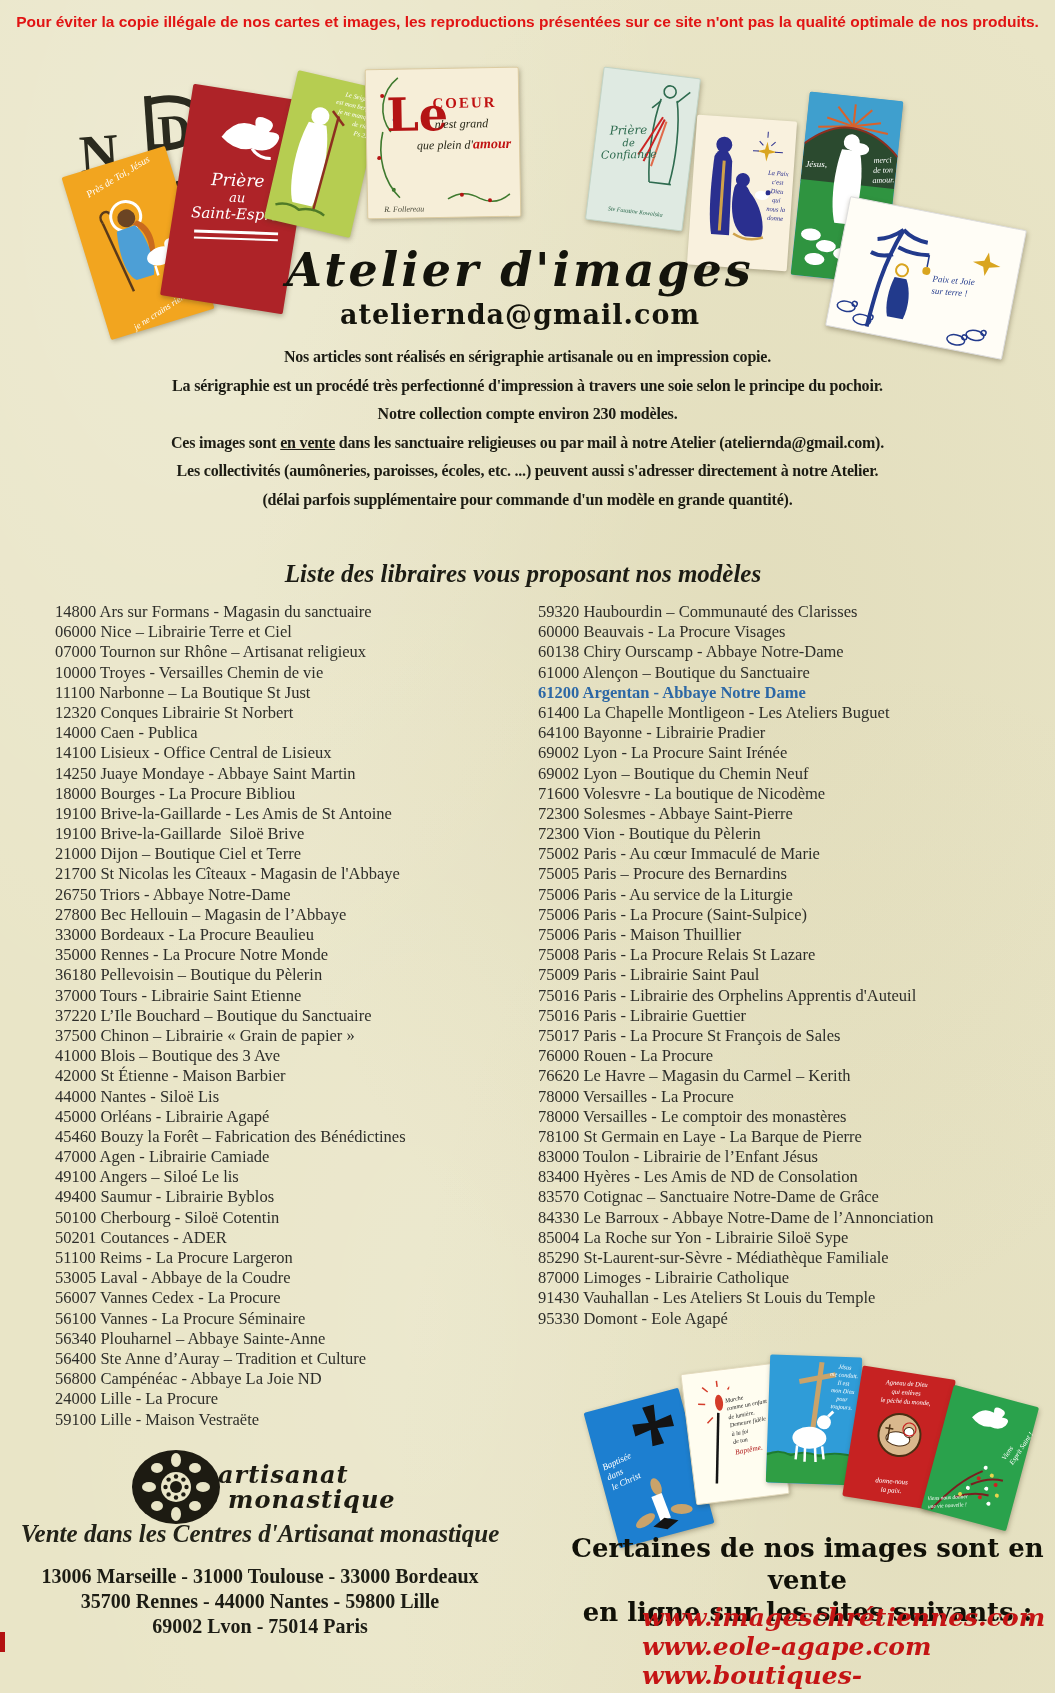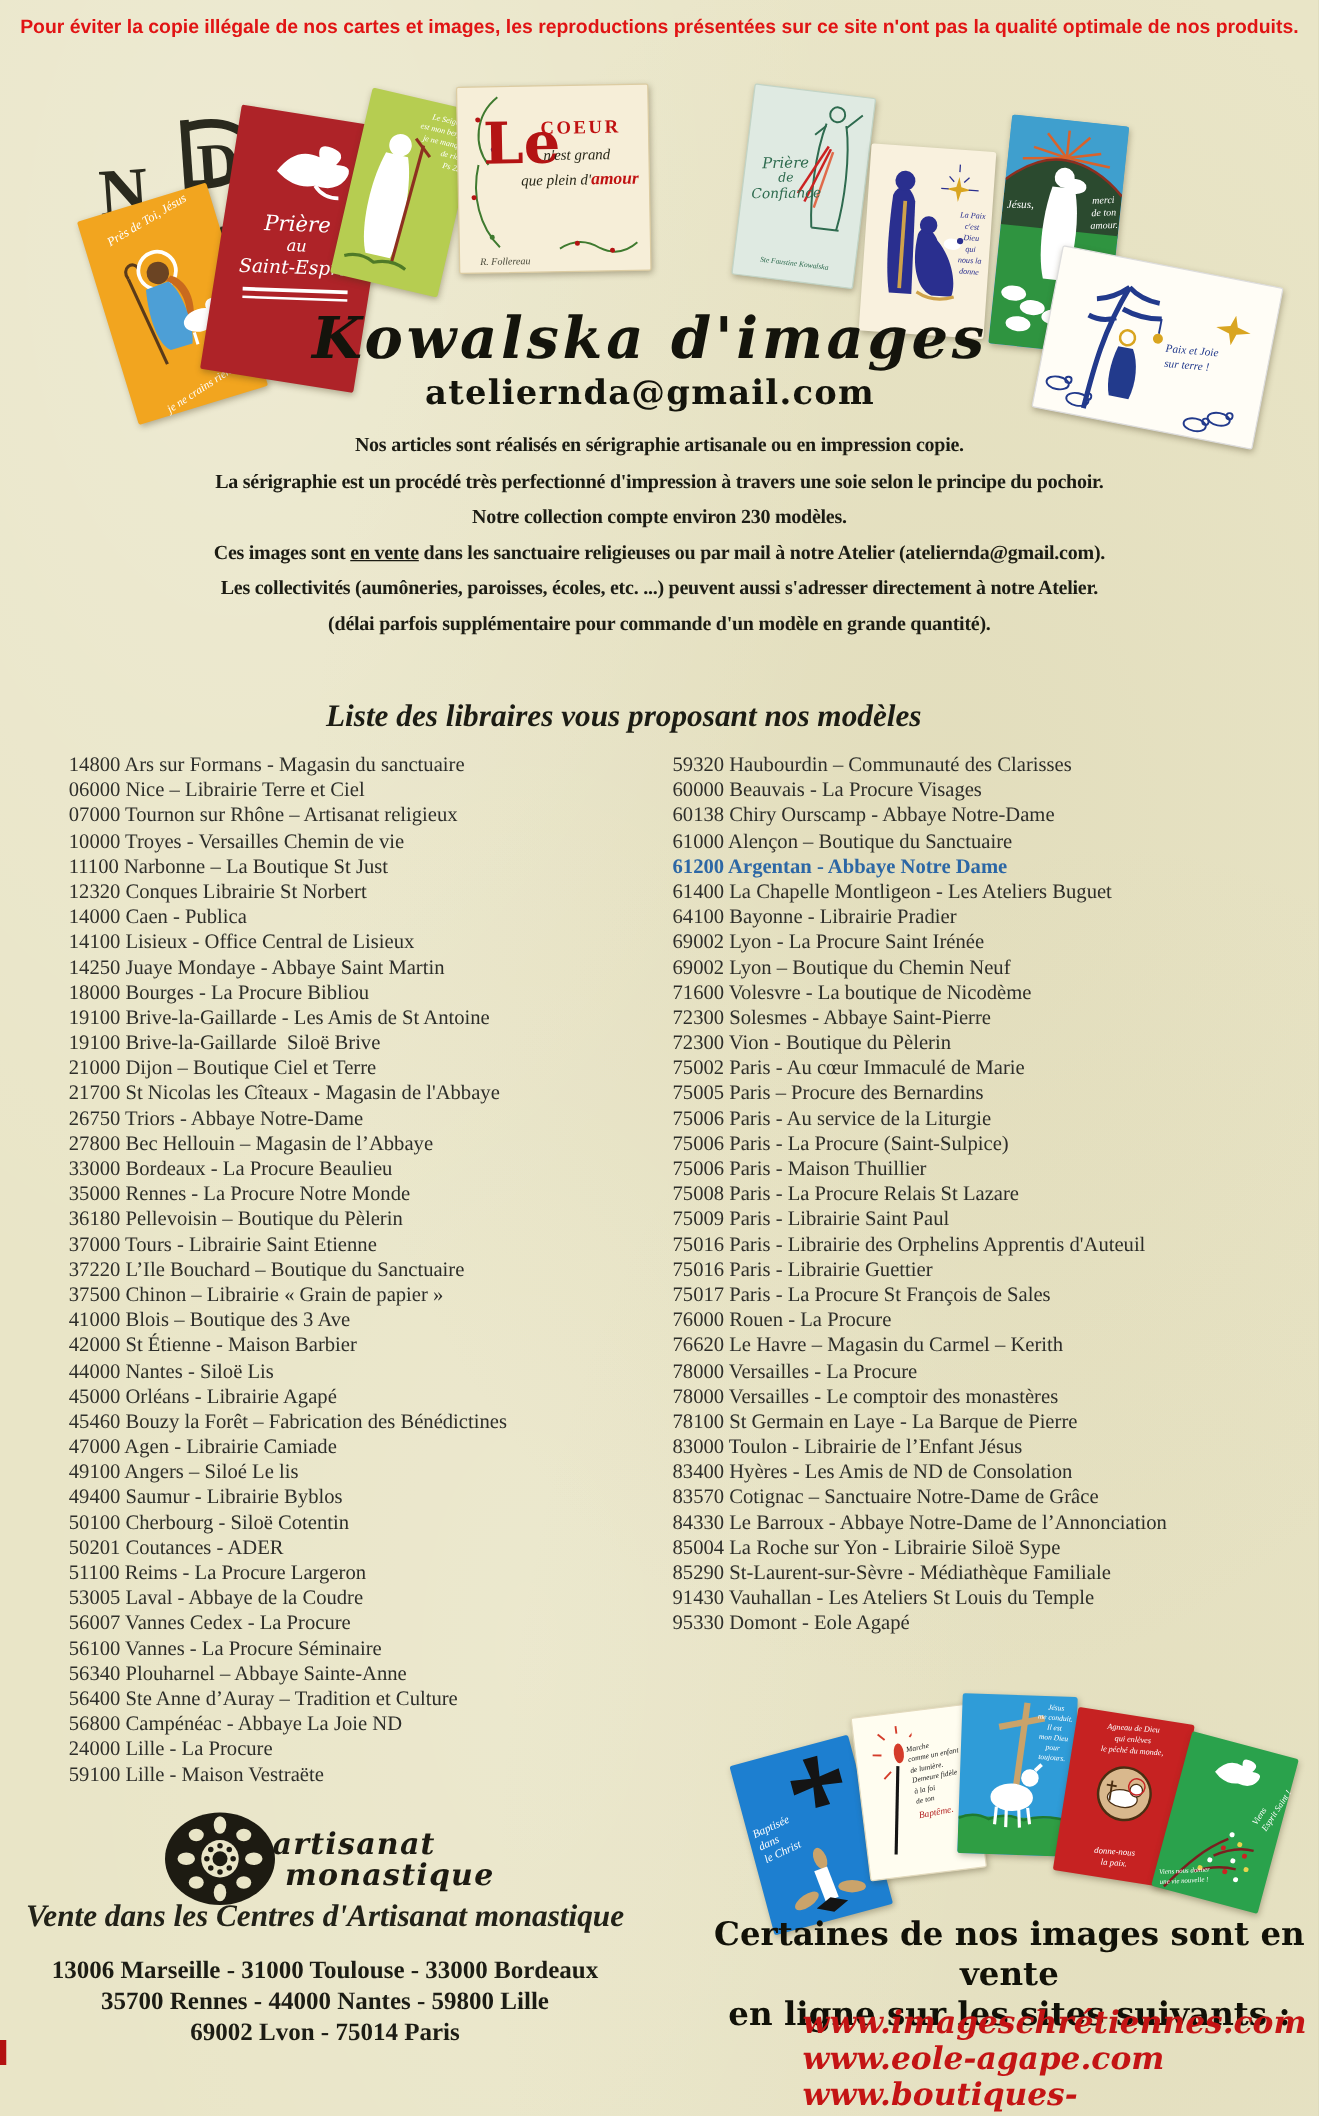--- a/index.html
+++ b/index.html
@@ -17,21 +17,21 @@
   .card{position:absolute;border-radius:2px;box-shadow:1px 2px 5px rgba(60,50,20,.35);}
   .pre{white-space:pre-line;}
   .titleblock{position:absolute;left:220px;top:243px;width:600px;text-align:center;}
   .title{font-family:"DejaVu Serif",serif;font-style:italic;font-weight:bold;
          font-size:46px;letter-spacing:3px;color:#14140c;}
   .email{font-family:"DejaVu Serif",serif;font-weight:bold;font-size:27px;letter-spacing:1px;color:#14140c;margin-top:2px;}
   .intro{position:absolute;left:0;top:348px;width:1055px;text-align:center;}
   .intro p{margin:0 0 10.5px;font-size:16px;font-weight:bold;letter-spacing:-0.2px;color:#1c1c14;}
   .intro .u{text-decoration:underline;}
   .heading{position:absolute;left:0;top:560px;width:998px;text-align:center;
-           font-size:25px;font-weight:bold;font-style:italic;color:#1c1c14;}
+           font-size:25px;font-weight:bold;font-style:italic;color:#1c1c14;padding-left:24px;}
   .col{position:absolute;font-size:16.5px;color:#2e2e2a;}
   .col .row{height:20.2px;line-height:20.2px;white-space:pre;}
   .col-left{left:55px;top:602px;width:470px;}
   .col-right{left:538px;top:602px;width:500px;}
   .col .row.hl{color:#2c67a5;font-weight:bold;}
   .logo-text{position:absolute;left:218px;top:1462px;width:180px;
              font-family:"DejaVu Serif",serif;font-style:italic;font-weight:bold;
              font-size:24px;line-height:25px;color:#1d1b12;letter-spacing:1px;}
   .vente{position:absolute;left:0;top:1520px;width:520px;text-align:center;
          font-size:25px;font-weight:bold;font-style:italic;color:#222218;}
@@ -229,21 +229,21 @@
           <ellipse cx="130" cy="120" rx="9" ry="5"></ellipse>
             <circle cx="138" cy="116" r="2.5"></circle>
         </g>
       </svg>
       <div class="ct pre" style="left:96px;top:56px;color:#223a8c;font-size:9px;line-height:12px;transform:rotate(-6deg);">Paix et Joie
 sur terre !</div>
     </div>
   </div>
 
   <div class="titleblock">
-    <div class="title">Kowalska d'images</div>
+    <div class="title">Atelier d'images</div>
     <div class="email">ateliernda@gmail.com</div>
   </div>
 
   <div class="intro">
     <p>Nos articles sont réalisés en sérigraphie artisanale ou en impression copie.</p>
     <p>La sérigraphie est un procédé très perfectionné d'impression à travers une soie selon le principe du pochoir.</p>
     <p>Notre collection compte environ 230 modèles.</p>
     <p><span>Ces images sont </span><span class="u">en vente</span><span> dans les sanctuaire religieuses ou par mail à notre Atelier (ateliernda@gmail.com).</span></p>
     <p>Les collectivités (aumôneries, paroisses, écoles, etc. ...) peuvent aussi s'adresser directement à notre Atelier.</p>
     <p>(délai parfois supplémentaire pour commande d'un modèle en grande quantité).</p>
@@ -323,20 +323,21 @@
       <div class="row">76620 Le Havre – Magasin du Carmel – Kerith</div>
       <div class="row">78000 Versailles - La Procure</div>
       <div class="row">78000 Versailles - Le comptoir des monastères</div>
       <div class="row">78100 St Germain en Laye - La Barque de Pierre</div>
       <div class="row">83000 Toulon - Librairie de l’Enfant Jésus</div>
       <div class="row">83400 Hyères - Les Amis de ND de Consolation</div>
       <div class="row">83570 Cotignac – Sanctuaire Notre-Dame de Grâce</div>
       <div class="row">84330 Le Barroux - Abbaye Notre-Dame de l’Annonciation</div>
       <div class="row">85004 La Roche sur Yon - Librairie Siloë Sype</div>
       <div class="row">85290 St-Laurent-sur-Sèvre - Médiathèque Familiale</div>
+      <div class="row">87000 Limoges - Librairie Catholique</div>
       <div class="row">91430 Vauhallan - Les Ateliers St Louis du Temple</div>
       <div class="row">95330 Domont - Eole Agapé</div>
     </div>
 
   <svg style="position:absolute;left:130px;top:1448px;" width="92" height="78" viewBox="0 0 92 78">
     <ellipse cx="46" cy="39" rx="44" ry="37" fill="#1d1b12"></ellipse>
     <g fill="#e9e5c7">
       <ellipse cx="73" cy="39" rx="7" ry="5"></ellipse>
         <ellipse cx="65" cy="58" rx="6" ry="5"></ellipse>
       <ellipse cx="46" cy="66" rx="5" ry="7"></ellipse>

